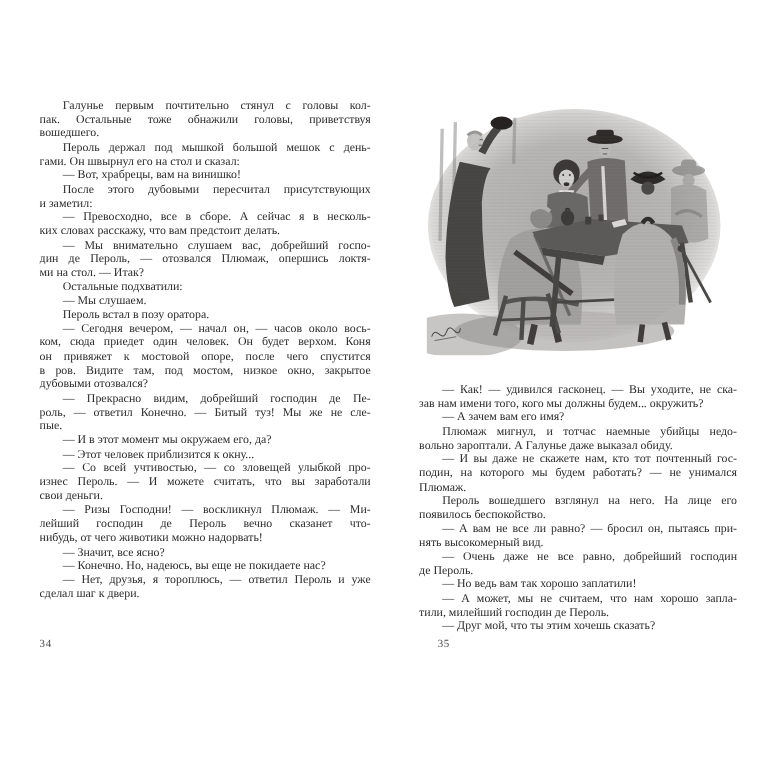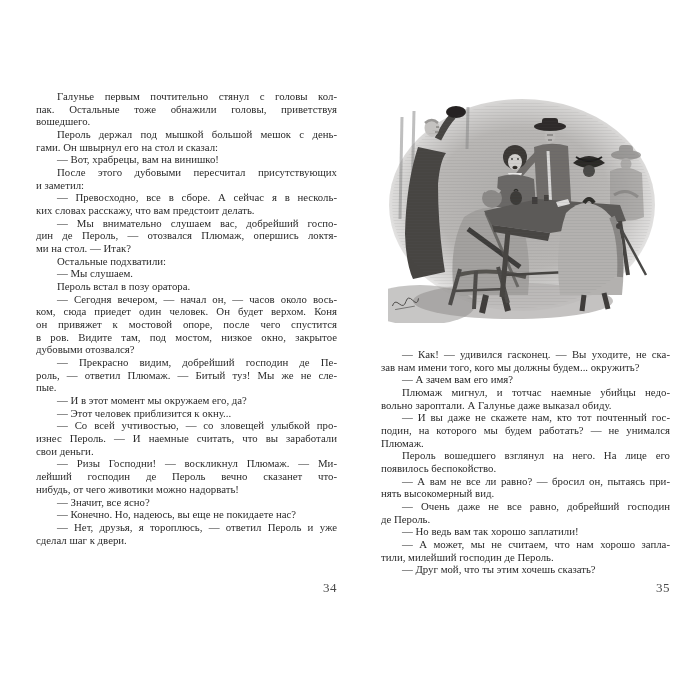--- a/index.html
+++ b/index.html
@@ -20,25 +20,25 @@
     text-align:justify;
     text-align-last:justify;
     text-justify:inter-word;
     white-space:normal;
     color:#2b2b2b;
   }
   .ln.end{text-align:center;text-align-last:left;}
   .ln.ind{text-indent:21px;}
   .pagenum{
     position:absolute;top:580px;height:14px;
-    font-size:13px;color:#4a4a4a;text-align:right;
+    font-size:10px;color:#4a4a4a;text-align:left;
     letter-spacing:0.5px;
   }
   #pagenum-left{left:36px;width:301px;}
-  #pagenum-right{left:381px;width:289px;}
+  #pagenum-right{left:398px;width:289px;}
   #illustration-box{
     position:absolute;left:388px;top:99px;width:268px;height:224px;
   }
   svg{display:block;}
 </style>
 </head>
 <body>
 
 <div class="page-col" id="left-col">
     <div class="ln ind">Галунье первым почтительно стянул с головы кол-</div>
@@ -56,26 +56,26 @@
     <div class="ln end">ми на стол. — Итак?</div>
     <div class="ln ind end">Остальные подхватили:</div>
     <div class="ln ind end">— Мы слушаем.</div>
     <div class="ln ind end">Пероль встал в позу оратора.</div>
     <div class="ln ind">— Сегодня вечером, — начал он, — часов около вось-</div>
     <div class="ln">ком, сюда приедет один человек. Он будет верхом. Коня</div>
     <div class="ln">он привяжет к мостовой опоре, после чего спустится</div>
     <div class="ln">в ров. Видите там, под мостом, низкое окно, закрытое</div>
     <div class="ln end">дубовыми отозвался?</div>
     <div class="ln ind">— Прекрасно видим, добрейший господин де Пе-</div>
-    <div class="ln">роль, — ответил Плюмаж. — Битый туз! Мы же не сле-</div>
+    <div class="ln">роль, — ответил Конечно. — Битый туз! Мы же не сле-</div>
     <div class="ln end">пые.</div>
     <div class="ln ind end">— И в этот момент мы окружаем его, да?</div>
     <div class="ln ind end">— Этот человек приблизится к окну...</div>
     <div class="ln ind">— Со всей учтивостью, — со зловещей улыбкой про-</div>
-    <div class="ln">изнес Пероль. — И наемные считать, что вы заработали</div>
+    <div class="ln">изнес Пероль. — И можете считать, что вы заработали</div>
     <div class="ln end">свои деньги.</div>
     <div class="ln ind">— Ризы Господни! — воскликнул Плюмаж. — Ми-</div>
     <div class="ln">лейший господин де Пероль вечно сказанет что-</div>
     <div class="ln end">нибудь, от чего животики можно надорвать!</div>
     <div class="ln ind end">— Значит, все ясно?</div>
     <div class="ln ind end">— Конечно. Но, надеюсь, вы еще не покидаете нас?</div>
     <div class="ln ind">— Нет, друзья, я тороплюсь, — ответил Пероль и уже</div>
     <div class="ln end">сделал шаг к двери.</div>
   </div>
 

